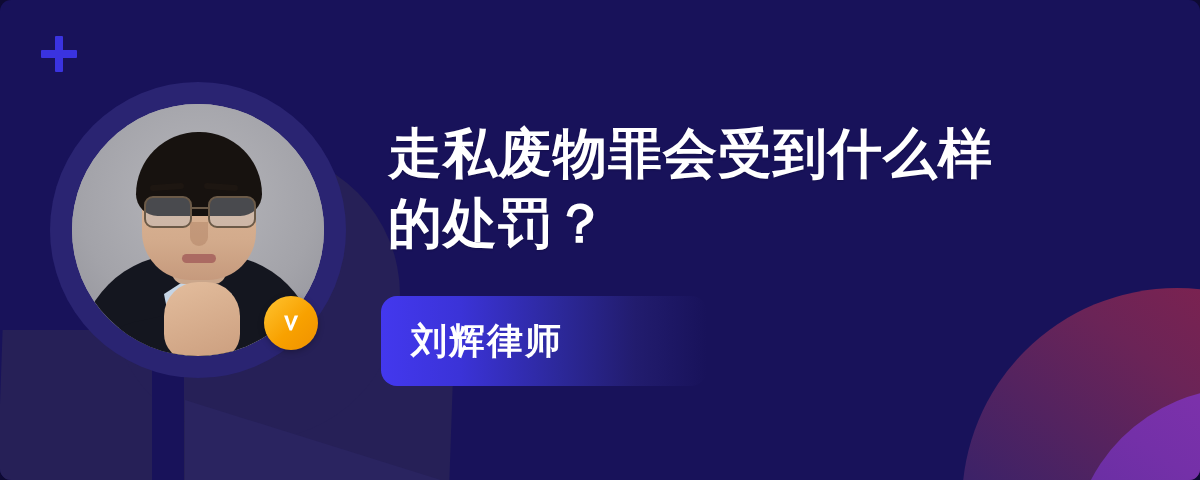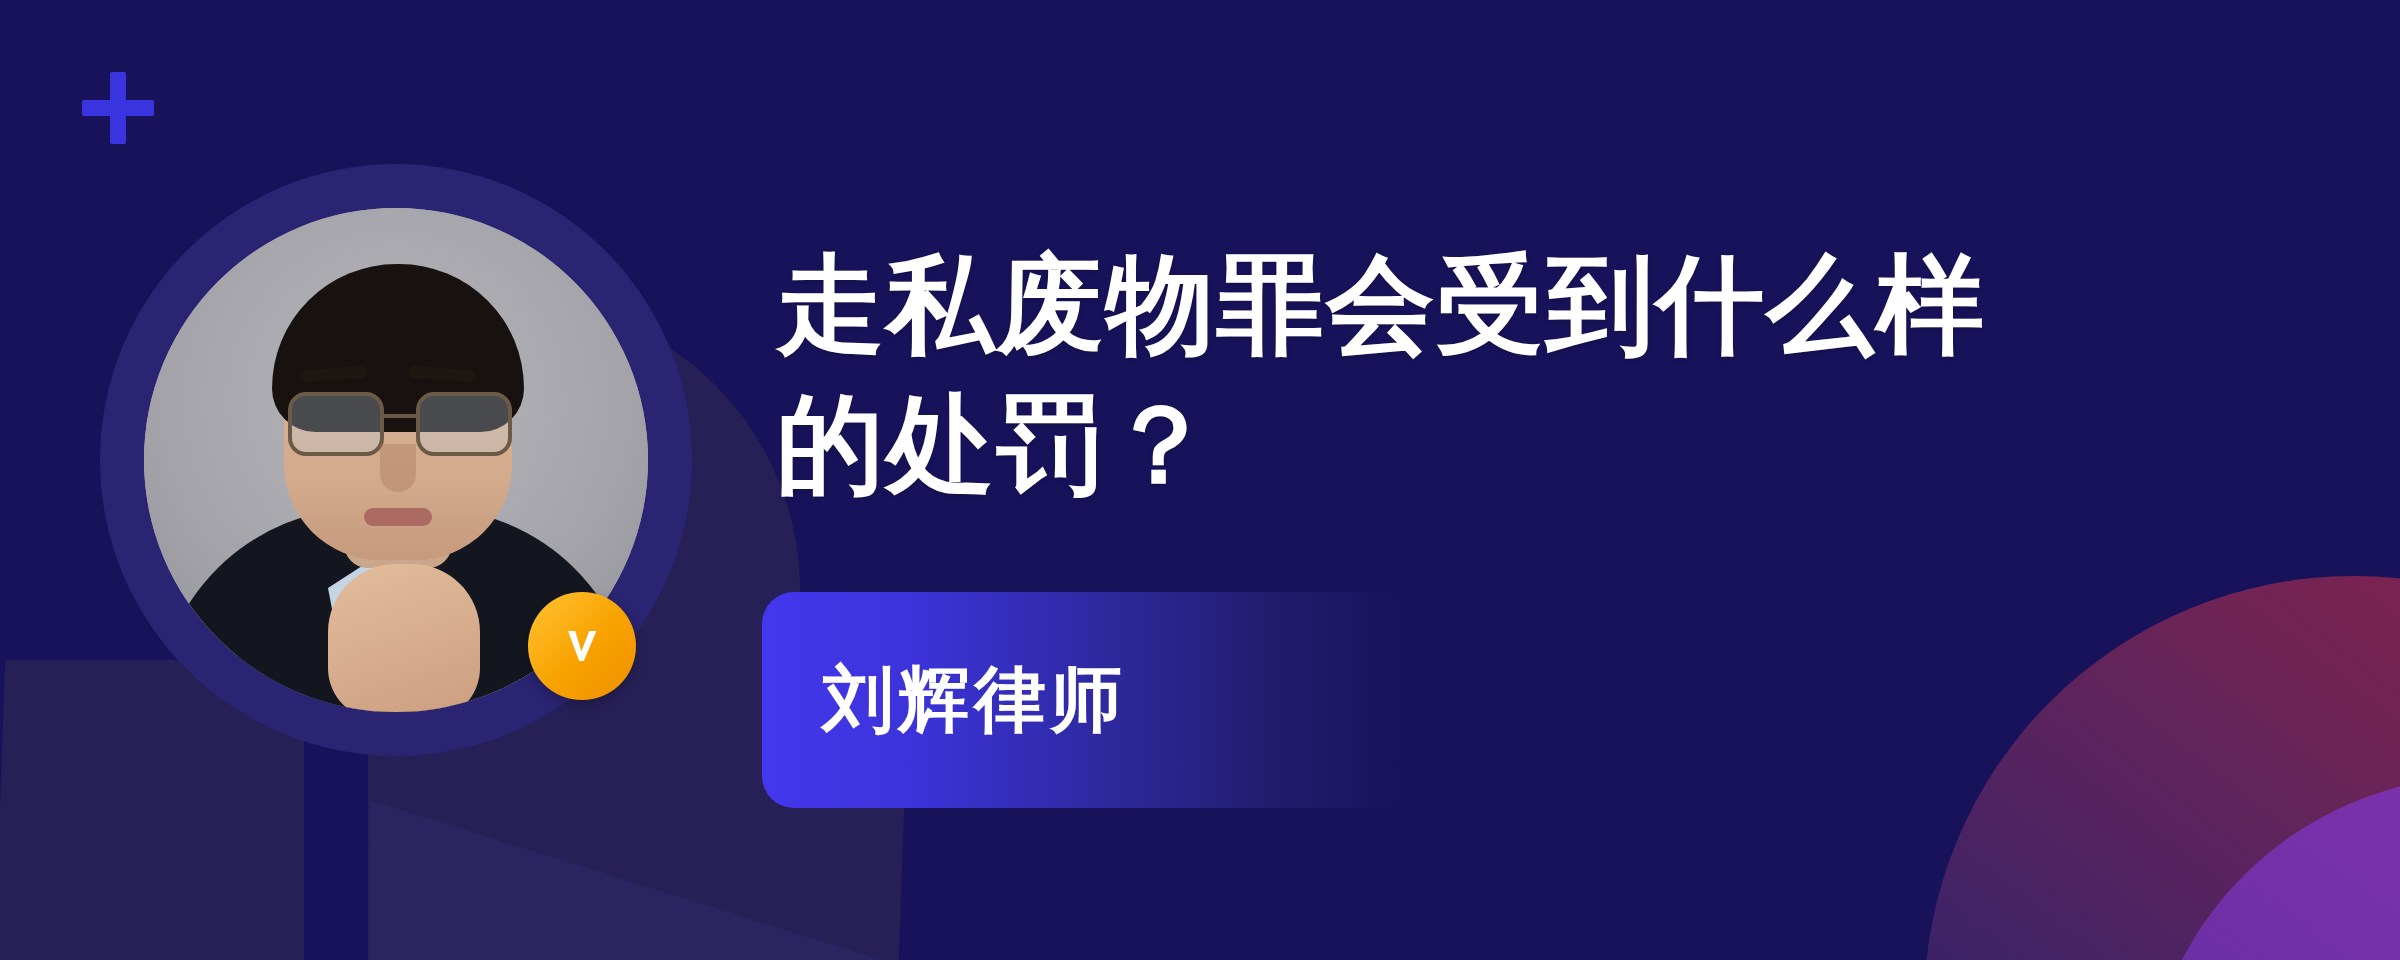--- a/index.html
+++ b/index.html
@@ -7,20 +7,21 @@
     padding: 0;
     background: #0e0a33;
   }
   #banner {
     position: relative;
     width: 1200px;
     height: 480px;
     overflow: hidden;
     background: #18125a;
     font-family: "Liberation Sans", "DejaVu Sans", sans-serif;
+    border-radius: 11px;
   }
 
   
   .bg-layer {
     position: absolute;
     inset: 0;
     overflow: hidden;
     pointer-events: none;
   }
 
@@ -282,21 +283,21 @@
     line-height: 70px;
     letter-spacing: 1px;
     white-space: pre-wrap;
     text-shadow: 0 1px 2px rgba(0,0,0,0.18);
   }
   .name-pill {
     position: absolute;
     left: 381px;
     top: 296px;
     width: 326px;
-    height: 108px;
+    height: 90px;
     border-radius: 16px;
     background: linear-gradient(90deg, #4338ee 0%, #3b33d8 24%, #2c2899 55%, #221c6e 78%, rgba(24,18,90,0) 100%);
     display: flex;
     align-items: center;
     box-sizing: border-box;
     padding-left: 30px;
     border: none;
     cursor: pointer;
   }
   .name-pill .name-text {

